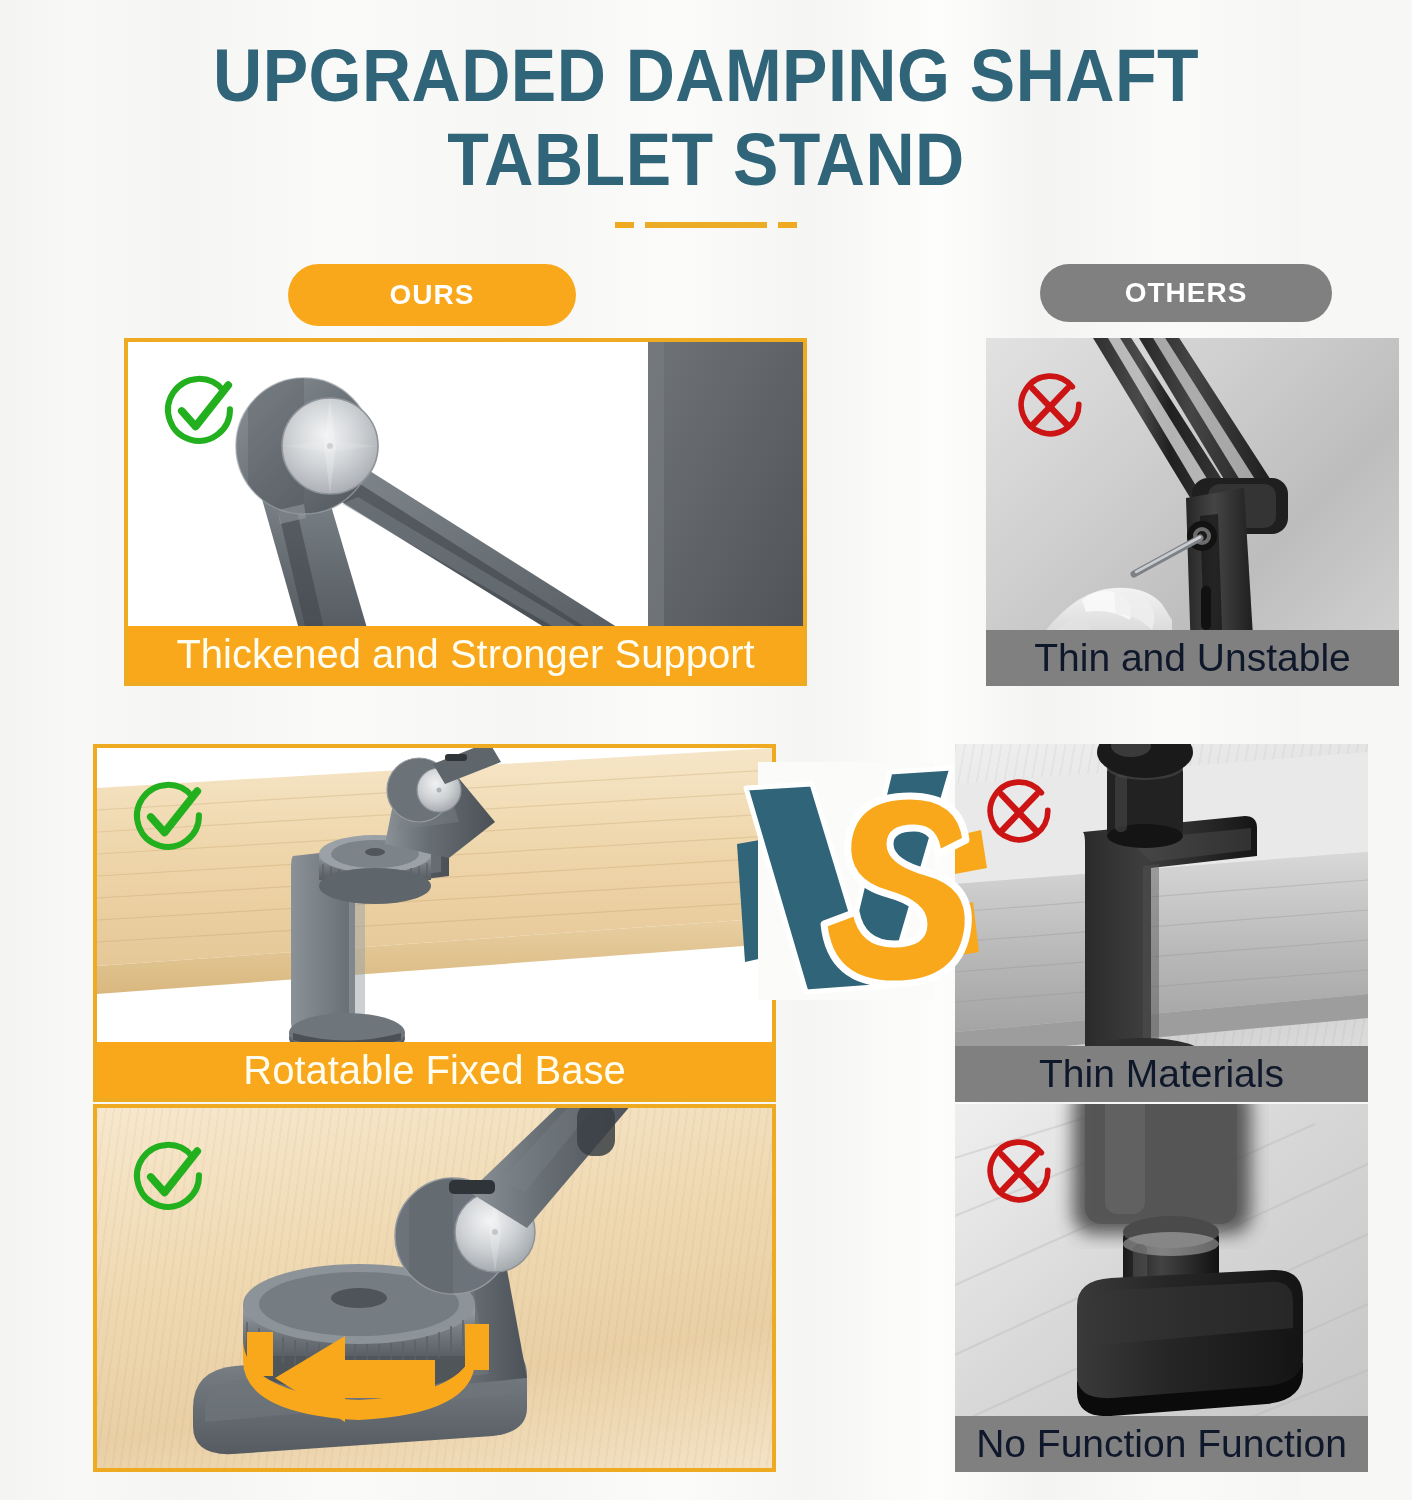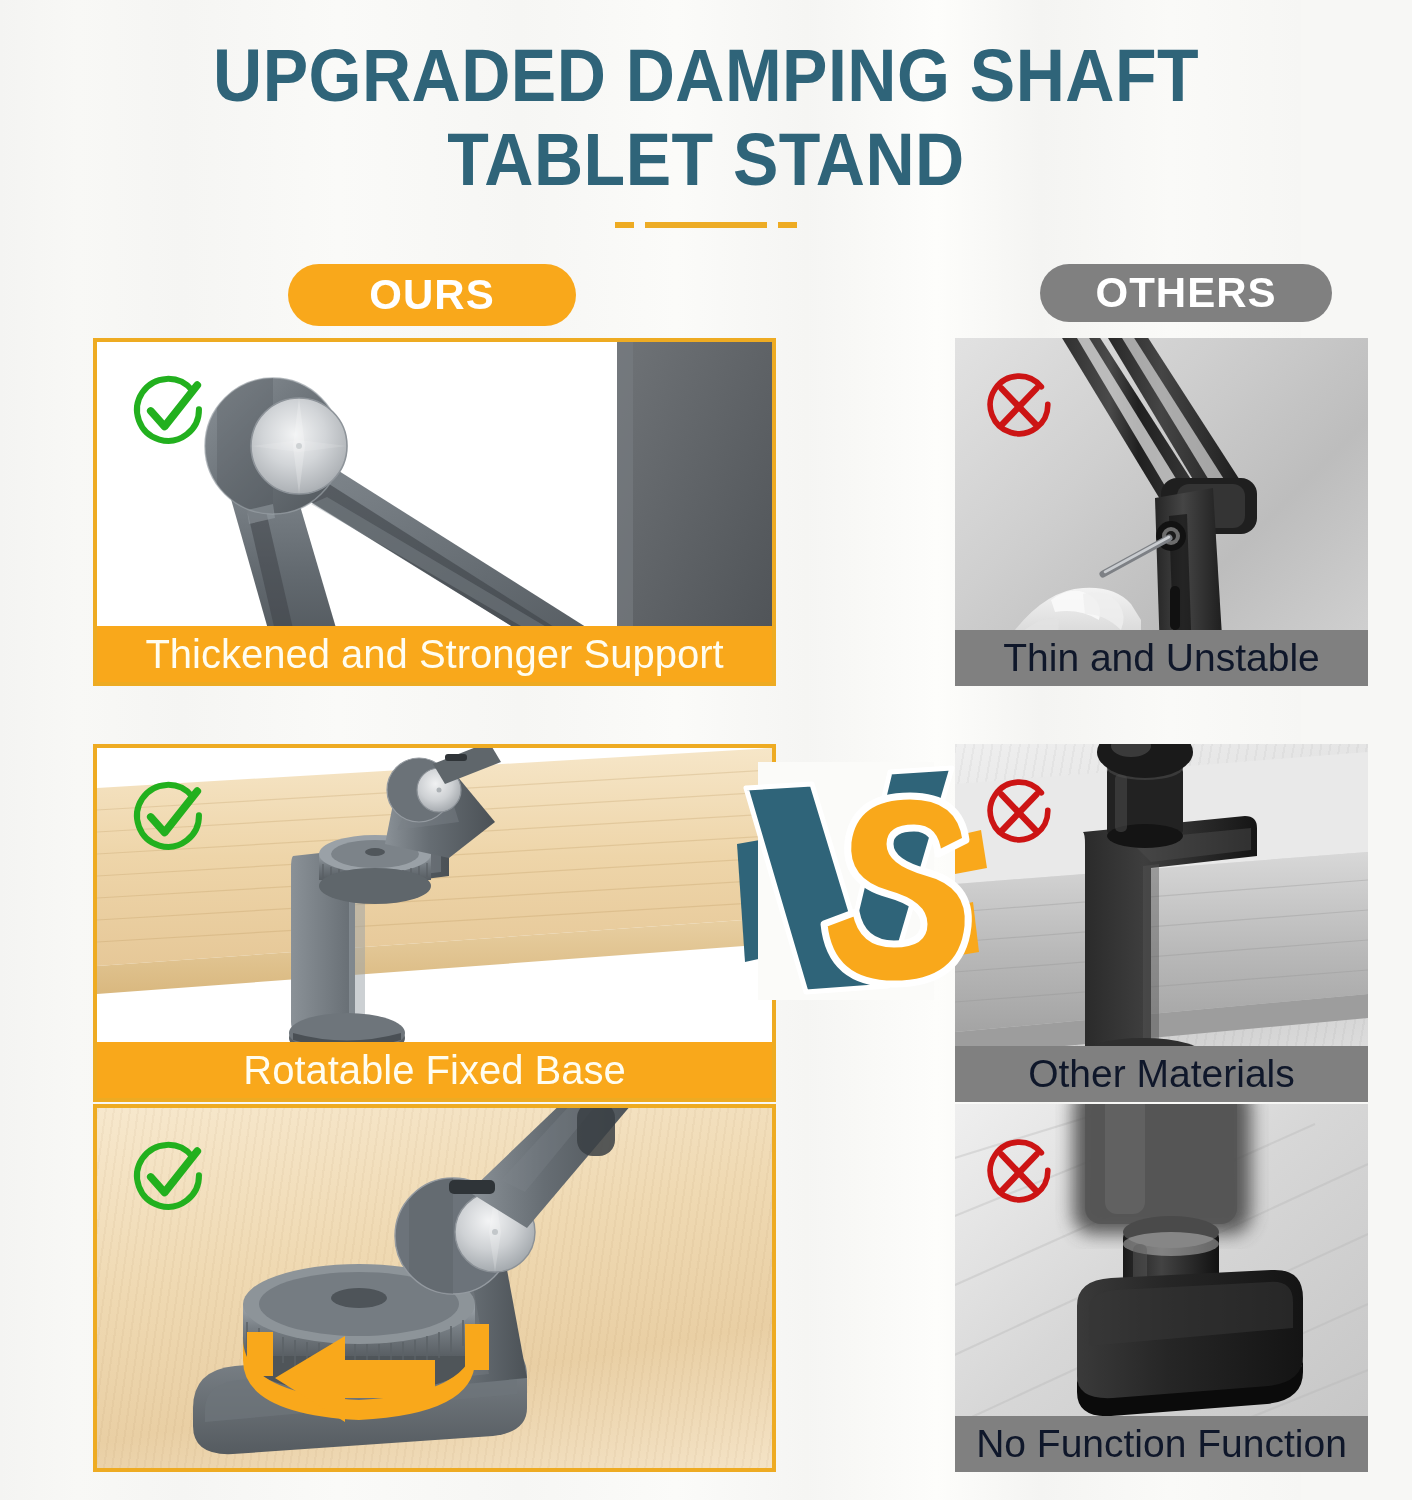--- a/index.html
+++ b/index.html
@@ -61,21 +61,21 @@
 
   
   .badge {
     position: absolute;
     display: flex;
     align-items: center;
     justify-content: center;
     border-radius: 40px;
     color: #ffffff;
     font-weight: bold;
-    font-size: 42px;
+    font-size: 28px;
     letter-spacing: 1px;
   }
   .badge-ours {
     left: 288px;
     top: 264px;
     width: 288px;
     height: 62px;
     background: #f9a81b;
   }
   .badge-others {
@@ -99,21 +99,21 @@
     left: 93px;
     width: 683px;
     border: 4px solid #eeab22;
     background: #ffffff;
   }
   .card-others {
     left: 955px;
     width: 413px;
     background: #c9c9c9;
   }
-  .row1 { top: 338px; }
+  .row1 { top: 338px; margin-left: 31px; }
   .row2 { top: 744px; }
   .row3 { top: 1104px; }
   .card-ours.row1 { height: 348px; }
   .card-ours.row2 { height: 358px; }
   .card-ours.row3 { height: 368px; }
   .card-others.row1 { height: 348px; }
   .card-others.row2 { height: 358px; }
   .card-others.row3 { height: 368px; }
 
   .card-photo { position: absolute; inset: 0; overflow: hidden; }
@@ -469,21 +469,21 @@
           <polygon points="0,162 18,158 24,208 0,212" fill="#f9a81b"></polygon>
         </svg>
       </div>
       <span class="status-icon">
         <svg viewBox="0 0 100 100" width="100%" height="100%">
           <path d="M78 26 A36 36 0 1 0 86 48" fill="none" stroke="#cc1414" stroke-width="7" stroke-linecap="round"></path>
           <path d="M28 28 L72 74" fill="none" stroke="#cc1414" stroke-width="8" stroke-linecap="round"></path>
           <path d="M72 28 L28 74" fill="none" stroke="#cc1414" stroke-width="8" stroke-linecap="round"></path>
         </svg>
       </span>
-      <div class="caption caption-others">Other Materials</div>
+      <div class="caption caption-others">Thin Materials</div>
     </div>
 
     <div class="card card-ours row3">
       <div class="card-photo">
         <div class="scene wood-bg-2"></div>
         <svg viewBox="0 0 675 360" preserveAspectRatio="none" style="position:absolute;inset:0;width:100%;height:100%;">
           <defs>
             <linearGradient id="o3metal" x1="0" y1="0" x2="1" y2="0">
               <stop offset="0" stop-color="#8b9298"></stop>
                 <stop offset="0.45" stop-color="#666d73"></stop>

